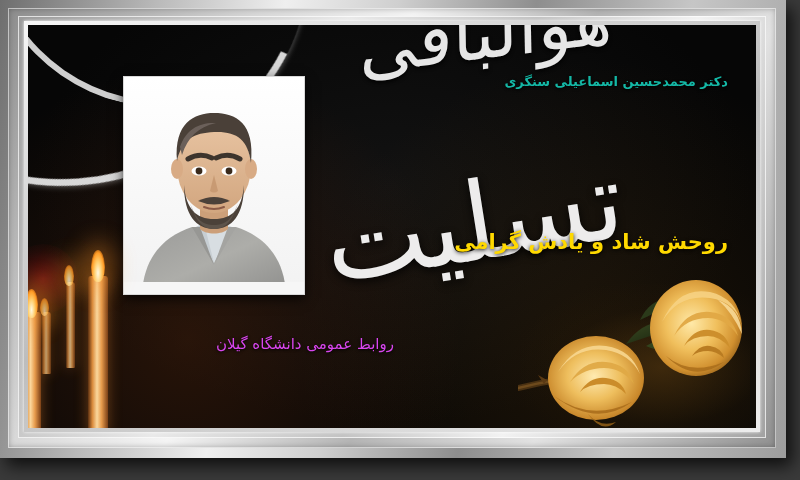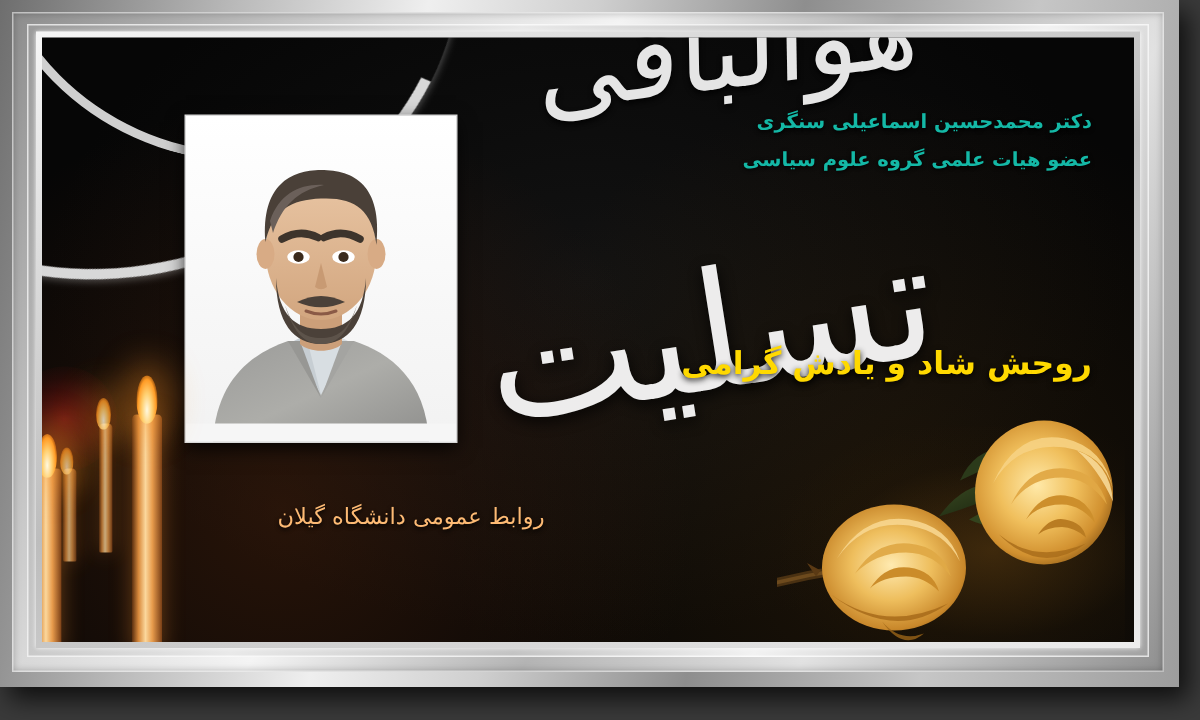--- a/index.html
+++ b/index.html
@@ -138,23 +138,23 @@
     color:#ffd900;
     font-size:21px;
     font-weight:bold;
     text-shadow:0 1px 4px rgba(0,0,0,.95);
     white-space:nowrap;
   }
 
   
   .attribution{
     position:absolute;
-    left:96px;top:310px;width:300px;
-    text-align:center;direction:rtl;
-    color:#fdba74;
+    left:66px;top:310px;width:300px;
+    text-align:right;direction:rtl;
+    color:#d946ef;
     font-size:15px;
     text-shadow:0 1px 3px rgba(0,0,0,.9);
     white-space:nowrap;
   }
 
   
   .candles{position:absolute;left:-26px;bottom:-6px;width:130px;height:210px;}
   .candle{position:absolute;bottom:0;border-radius:3px 3px 1px 1px;}
   .c-body{
     background:linear-gradient(90deg,#5a2f10 0%,#d98a3c 22%,#fbd79c 45%,#e79b4c 68%,#7a3f16 100%);
@@ -252,21 +252,20 @@
           <path d="M66 126 C72 146 80 152 90 152 C100 152 108 146 114 126 C108 144 100 148 90 148 C80 148 72 144 66 126 Z" fill="#5d534a"></path>
 
           <path d="M80 130 q10 4 20 0" stroke="#8a5a46" stroke-width="2" fill="none" stroke-linecap="round"></path>
 
           <rect x="0" y="205" width="180" height="12" fill="#f6f6f6"></rect>
         </svg>
       </div>
 
       <div class="textblock">
         <div class="line-name">دکتر محمدحسین اسماعیلی سنگری</div>
-        <div class="line-role">عضو هیات علمی گروه علوم سیاسی</div>
       </div>
 
       <div class="line-wish">روحش شاد و یادش گرامی</div>
 
       <div class="attribution">روابط عمومی دانشگاه گیلان</div>
 
       <div class="candles">
         <div class="glowred"></div>
 
         <div class="candle c-body" style="left:64px;width:9px;height:86px;bottom:66px;opacity:.78;"></div>

